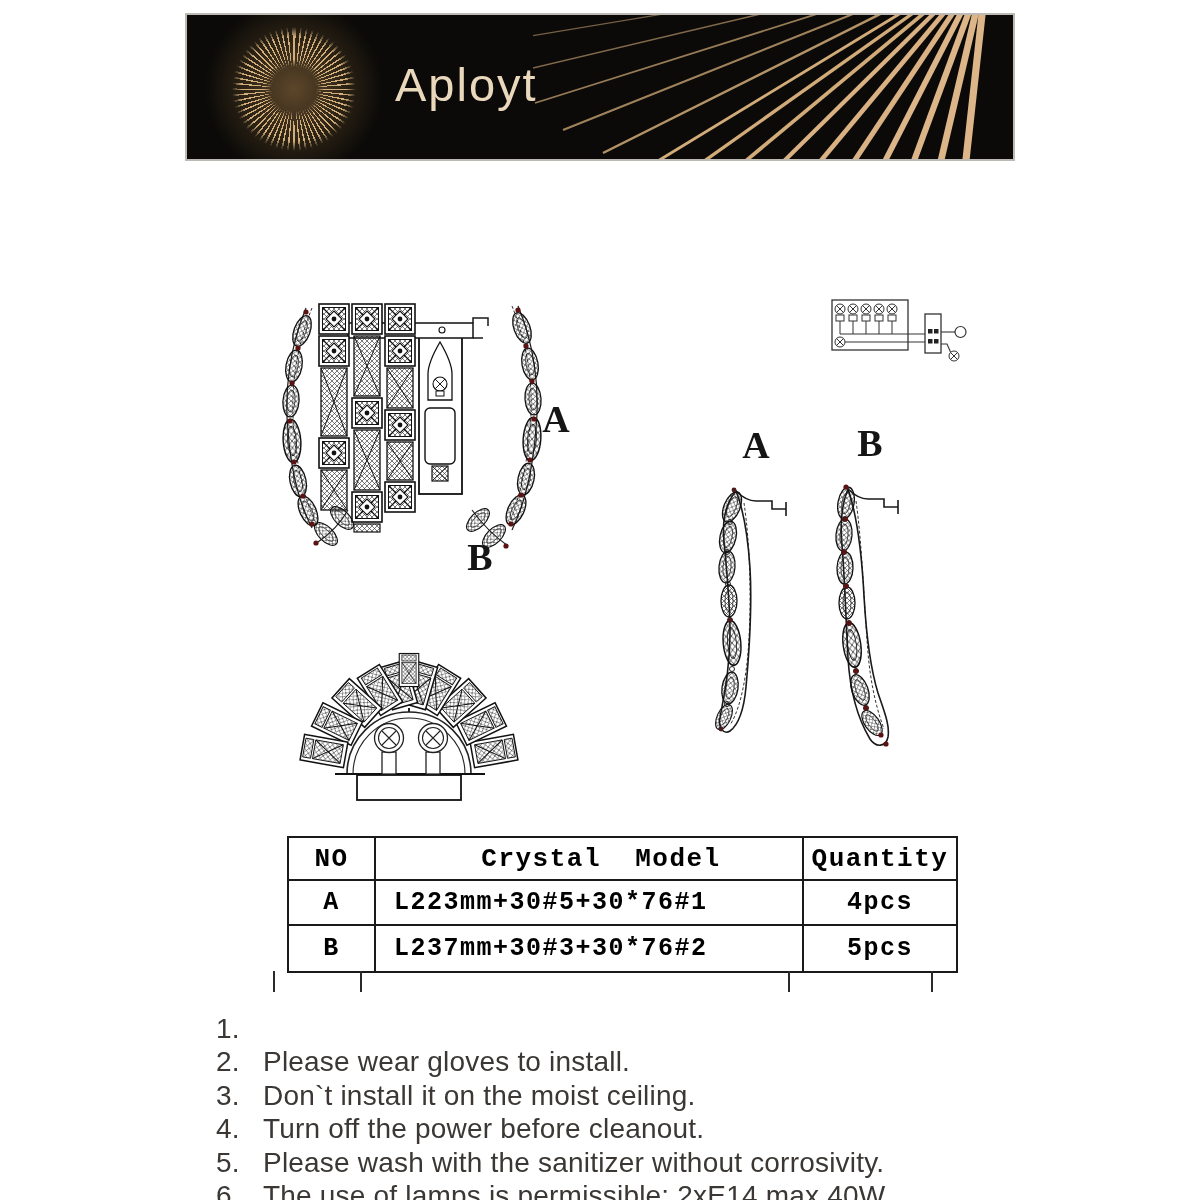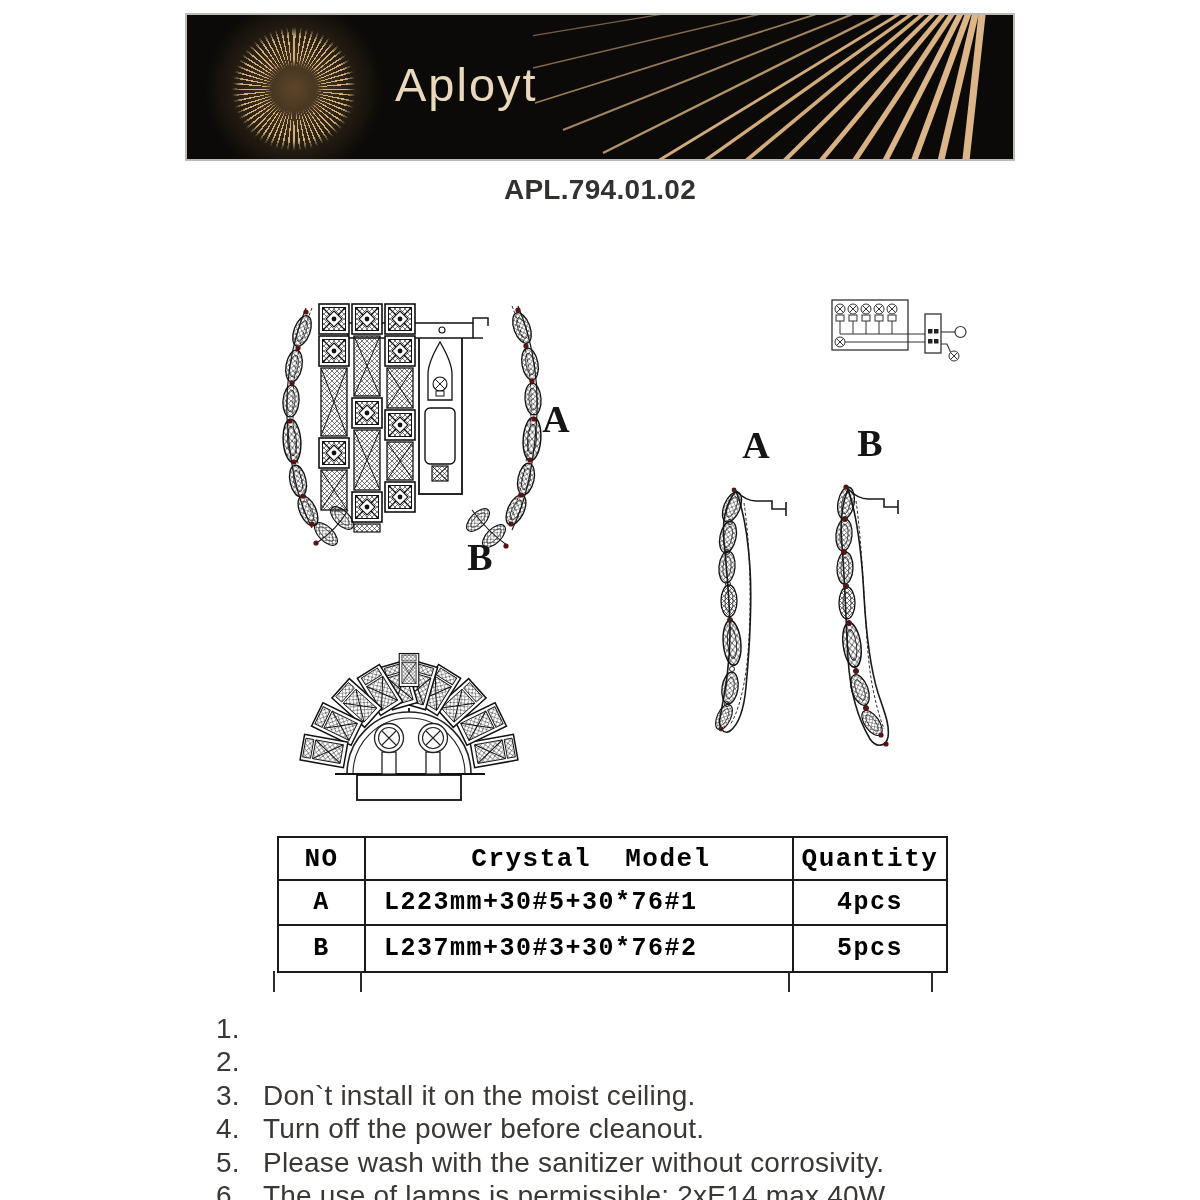--- a/index.html
+++ b/index.html
@@ -35,21 +35,21 @@
     font-size:28px; font-weight:600; color:#333130; line-height:33px; letter-spacing:0.3px;
   }
   
   .fig { position:absolute; }
   .fig-label {
     position:absolute; transform:translateX(-50%);
     font-family:"Liberation Serif", serif; font-weight:700; font-size:38px; color:#151515;
   }
   
   .crystal-table {
-    position:absolute; left:277px; top:828px; width:660px;
+    position:absolute; left:287px; top:828px; width:660px;
     border:2.5px solid #1a1a1a; border-collapse:collapse; table-layout:fixed;
     font-family:"Liberation Mono", monospace; font-weight:700; color:#000;
   }
   .crystal-table td {
     border:2px solid #1a1a1a; vertical-align:middle;
     font-size:25px; letter-spacing:1.5px; white-space:pre;
   }
   .col-no { width:87px; text-align:center; }
   .col-model { width:428px;padding-left:24px; }
   .col-qty { width:154px; text-align:center; }
@@ -91,21 +91,20 @@
         <line x1="455" y1="-55" x2="316" y2="154" stroke-width="5.2" stroke="#d9b183"></line>
         <line x1="455" y1="-55" x2="348" y2="154" stroke-width="5.7" stroke="#dcb588"></line>
         <line x1="455" y1="-55" x2="378" y2="154" stroke-width="6.2" stroke="#dcb588"></line>
         <line x1="455" y1="-55" x2="406" y2="154" stroke-width="6.7" stroke="#dcb588"></line>
         <line x1="455" y1="-55" x2="432" y2="154" stroke-width="7.2" stroke="#dcb588"></line>
       </g>
     </svg>
   </div>
 
   <div class="title-block">
-    <div>APL.794.01.02</div>
   </div>
 
   <svg class="fig" style="left:282px; top:288px;" width="300" height="280" viewBox="0 0 300 280">
     <defs>
       <pattern id="xh1" width="5" height="5" patternUnits="userSpaceOnUse">
         <path d="M0,5 L5,0 M0,0 L5,5" stroke="#242424" stroke-width="0.6"></path>
       </pattern>
       <g id="xsq">
         <rect x="0" y="0" width="30" height="30" fill="#fff" stroke="#111" stroke-width="1.6"></rect>
         <rect x="3.5" y="3.5" width="23" height="23" fill="url(#xh1)" stroke="#111" stroke-width="1"></rect>
@@ -398,20 +397,21 @@
   <div class="table-stub" style="left:360px;"></div>
   <div class="table-stub" style="left:788px;"></div>
   <div class="table-stub" style="left:931px;"></div>
 
   <div class="instructions">
     <div class="inst">
       <span class="num">1.</span>
     </div>
     <div class="inst">
       <span class="num">2.</span>
+      <span class="txt">Please wear gloves to install.</span>
     </div>
     <div class="inst">
       <span class="num">3.</span>
       <span class="txt">Don`t install it on the moist ceiling.</span>
     </div>
     <div class="inst">
       <span class="num">4.</span>
       <span class="txt">Turn off the power before cleanout.</span>
     </div>
     <div class="inst">

